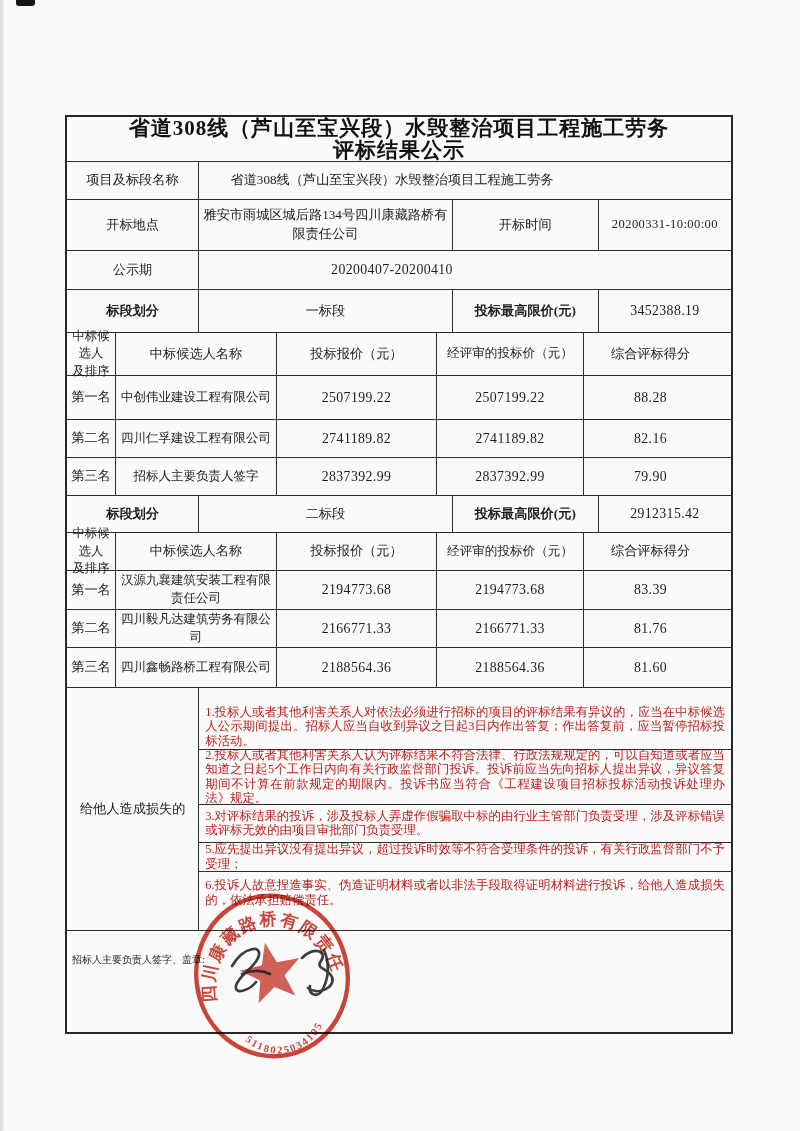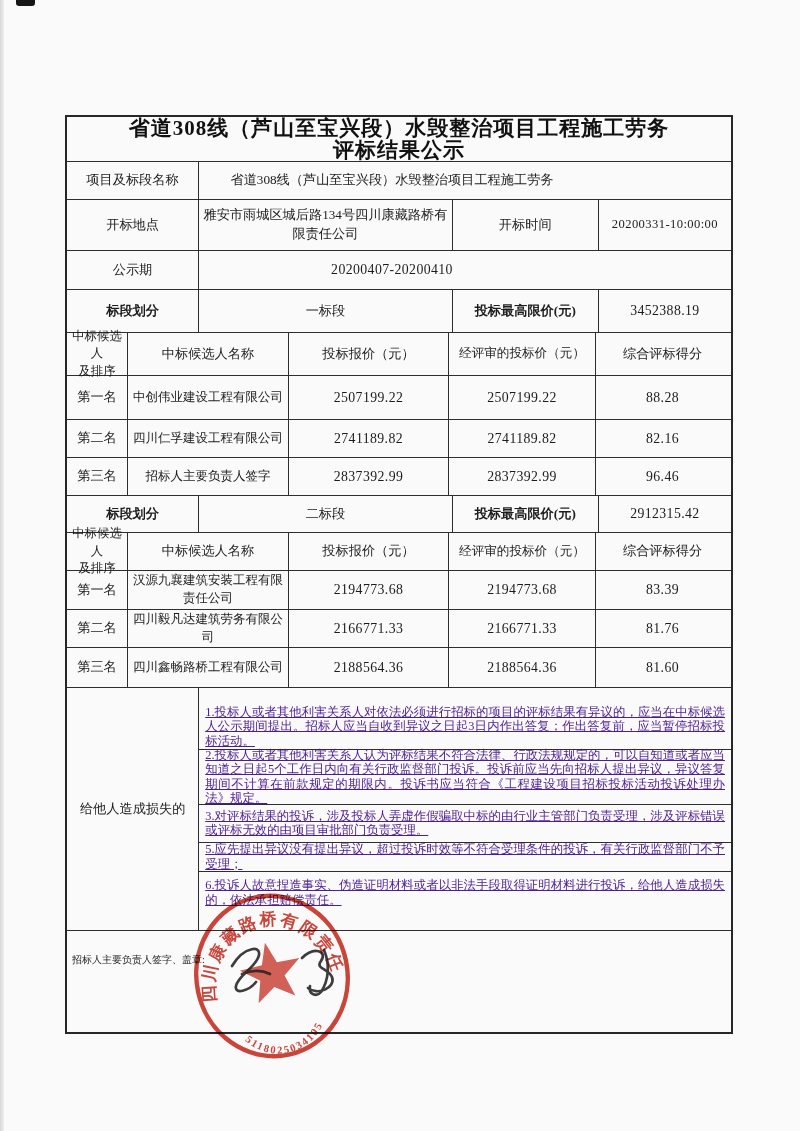--- a/index.html
+++ b/index.html
@@ -31,26 +31,26 @@
   .cell:last-child { border-right:none; }
 
   .title-cell { flex-direction:column; font-weight:bold; font-size:21px; line-height:22.5px; letter-spacing:1px; color:#111; }
   .num { font-size:13.8px; letter-spacing:.4px; }
   .prewrap { white-space:pre-line; }
   .name-cell { font-size:12.5px; }
   .shift-left { padding-right:150px; }
 
   
   .cA1{width:133px;} .cA2{width:255px;} .cA3{width:147px;} .cA4{width:133px;}
-  .cB1{width:61px;} .cB2{width:161px;} .cB3{width:160px;} .cB4{width:147px;} .cB5{width:133px;}
+  .cB1{width:49px;} .cB2{width:161px;} .cB3{width:160px;} .cB4{width:147px;} .cB5{width:133px;}
   .cFull{width:668px;}
   .cNotesLabel{width:133px;}
   .cNotesBody{width:535px; padding:0; flex-direction:column; align-items:stretch; border-right:none;}
   .note-sub { border-bottom:1.5px solid #2e2e2e; display:flex; align-items:center; padding:1px 6px;
-    font-size:12.4px; line-height:14.5px; text-align:justify; color:#4c1d95;text-decoration:underline; }
+    font-size:12.4px; line-height:14.5px; text-align:justify; color:#b91c1c; }
   .note-sub:last-child { border-bottom:none; }
 
   .sig-cell { justify-content:flex-start; text-align:left; font-size:10px; padding-left:5px; }
 
   
   .seal { position:absolute; left:180px; top:878px; width:184px; height:196px;
     mix-blend-mode:multiply; opacity:.93; }
   .seal text { fill:#c9372b; font-family:"Liberation Serif","DejaVu Serif",serif; font-weight:bold; }
   .signature { position:absolute; left:218px; top:936px; width:150px; height:72px; }
 </style>
@@ -115,21 +115,21 @@
     <div class="cell cB2 name-cell">四川仁孚建设工程有限公司</div>
     <div class="cell cB3 num">2741189.82</div>
     <div class="cell cB4 num">2741189.82</div>
     <div class="cell cB5 num">82.16</div>
   </div>
   <div class="row" style="height:38px">
     <div class="cell cB1">第三名</div>
     <div class="cell cB2 name-cell">招标人主要负责人签字</div>
     <div class="cell cB3 num">2837392.99</div>
     <div class="cell cB4 num">2837392.99</div>
-    <div class="cell cB5 num">96.46</div>
+    <div class="cell cB5 num">79.90</div>
   </div>
 
   <div class="row" style="height:37px">
     <div class="cell cA1" style="font-weight:bold">标段划分</div>
     <div class="cell cA2">二标段</div>
     <div class="cell cA3" style="font-weight:bold">投标最高限价(元)</div>
     <div class="cell cA4 num">2912315.42</div>
   </div>
 
   <div class="row" style="height:38px">

